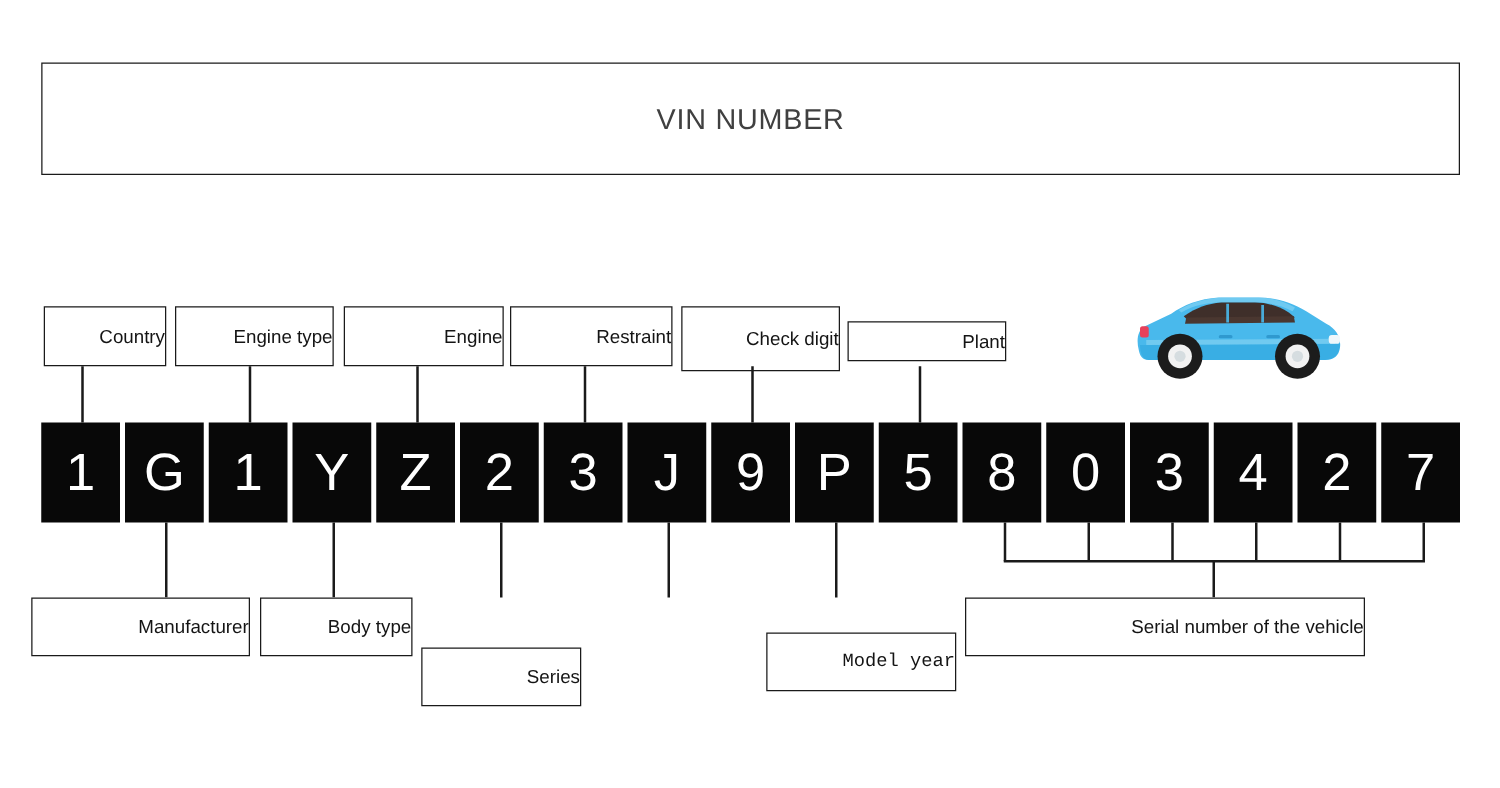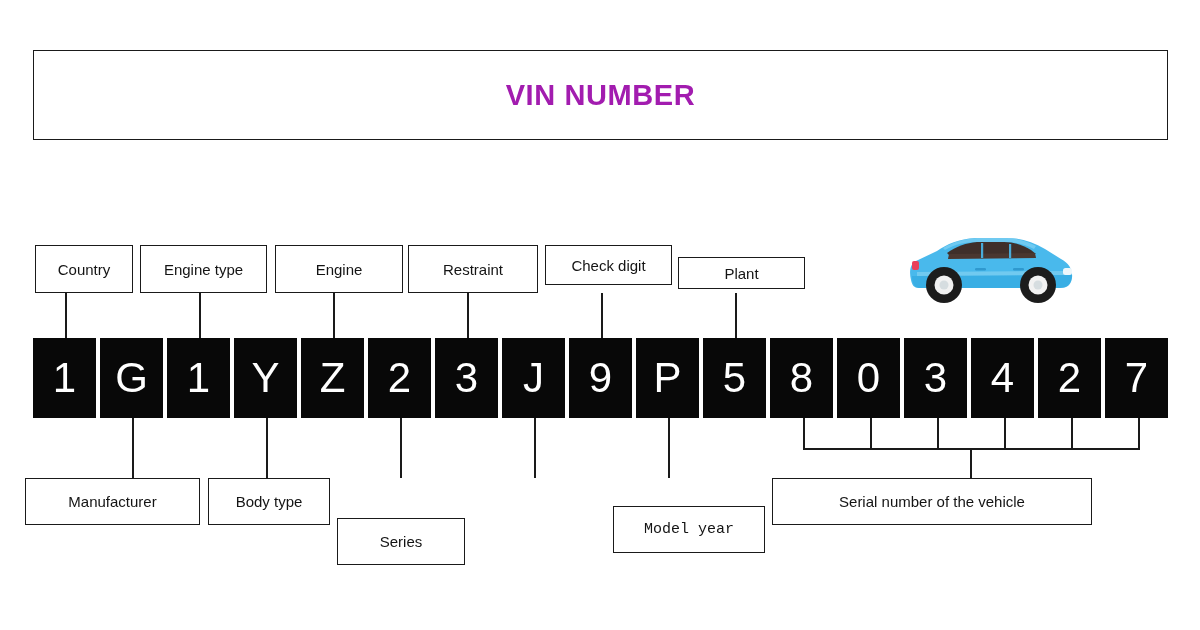--- a/index.html
+++ b/index.html
@@ -19,33 +19,33 @@
   
   .title-box {
     position: absolute;
     left: 33px; top: 50px;
     width: 1135px; height: 90px;
     border: 1.5px solid #1a1a1a;
     background: #ffffff;
     display: flex; align-items: center; justify-content: center;
   }
   .title-text {
-    font-size: 29px;
-    font-weight: bold;
+    font-size: 23px;
+    font-weight: normal;
     letter-spacing: 0.6px;
-    color: #a21caf;
+    color: #404040;
     font-family: "Liberation Sans", sans-serif;
   }
 
   
   .label-box {
     position: absolute;
     border: 1.6px solid #1a1a1a;
     background: #ffffff;
-    display: flex; align-items: center; justify-content: center;
+    display: flex; align-items: center; justify-content: flex-end;
     color: #141414;
     font-size: 15px;
     font-family: "Liberation Sans", sans-serif;
     white-space: nowrap;
   }
 
   
   .vin-row {
     position: absolute;
     left: 33px; top: 338px;
@@ -100,21 +100,21 @@
   </div>
   <div class="label-box" style="left:140px; top:245px; width:127px; height:48px;">
     <span>Engine type</span>
   </div>
   <div class="label-box" style="left:275px; top:245px; width:128px; height:48px;">
     <span>Engine</span>
   </div>
   <div class="label-box" style="left:408px; top:245px; width:130px; height:48px;">
     <span>Restraint</span>
   </div>
-  <div class="label-box" style="left:545px; top:245px; width:127px; height:40px;">
+  <div class="label-box" style="left:545px; top:245px; width:127px; height:52px;">
     <span>Check digit</span>
   </div>
   <div class="label-box" style="left:678px; top:257px; width:127px; height:32px;">
     <span>Plant</span>
   </div>
 
   <div class="vline" style="left:65px;  top:293px; height:45px;"></div>
   <div class="vline" style="left:199px; top:293px; height:45px;"></div>
   <div class="vline" style="left:333px; top:293px; height:45px;"></div>
   <div class="vline" style="left:467px; top:293px; height:45px;"></div>

